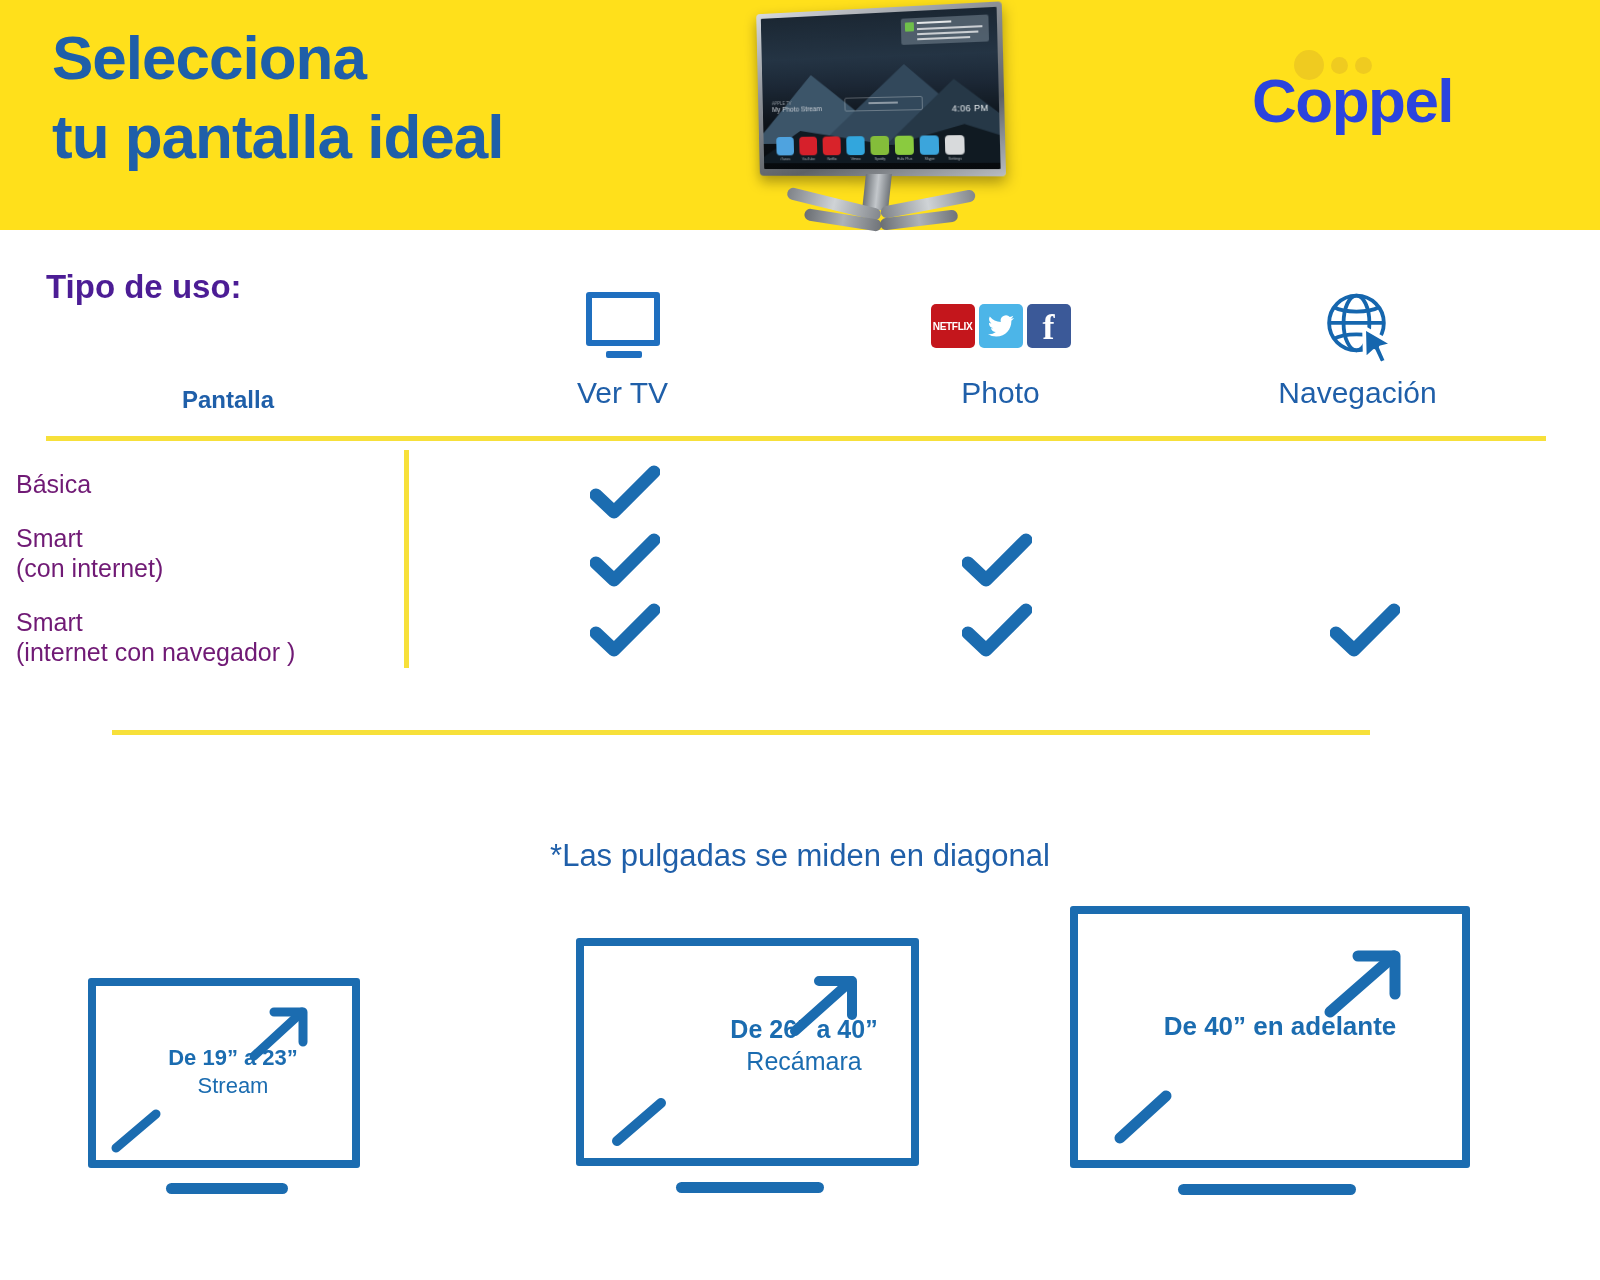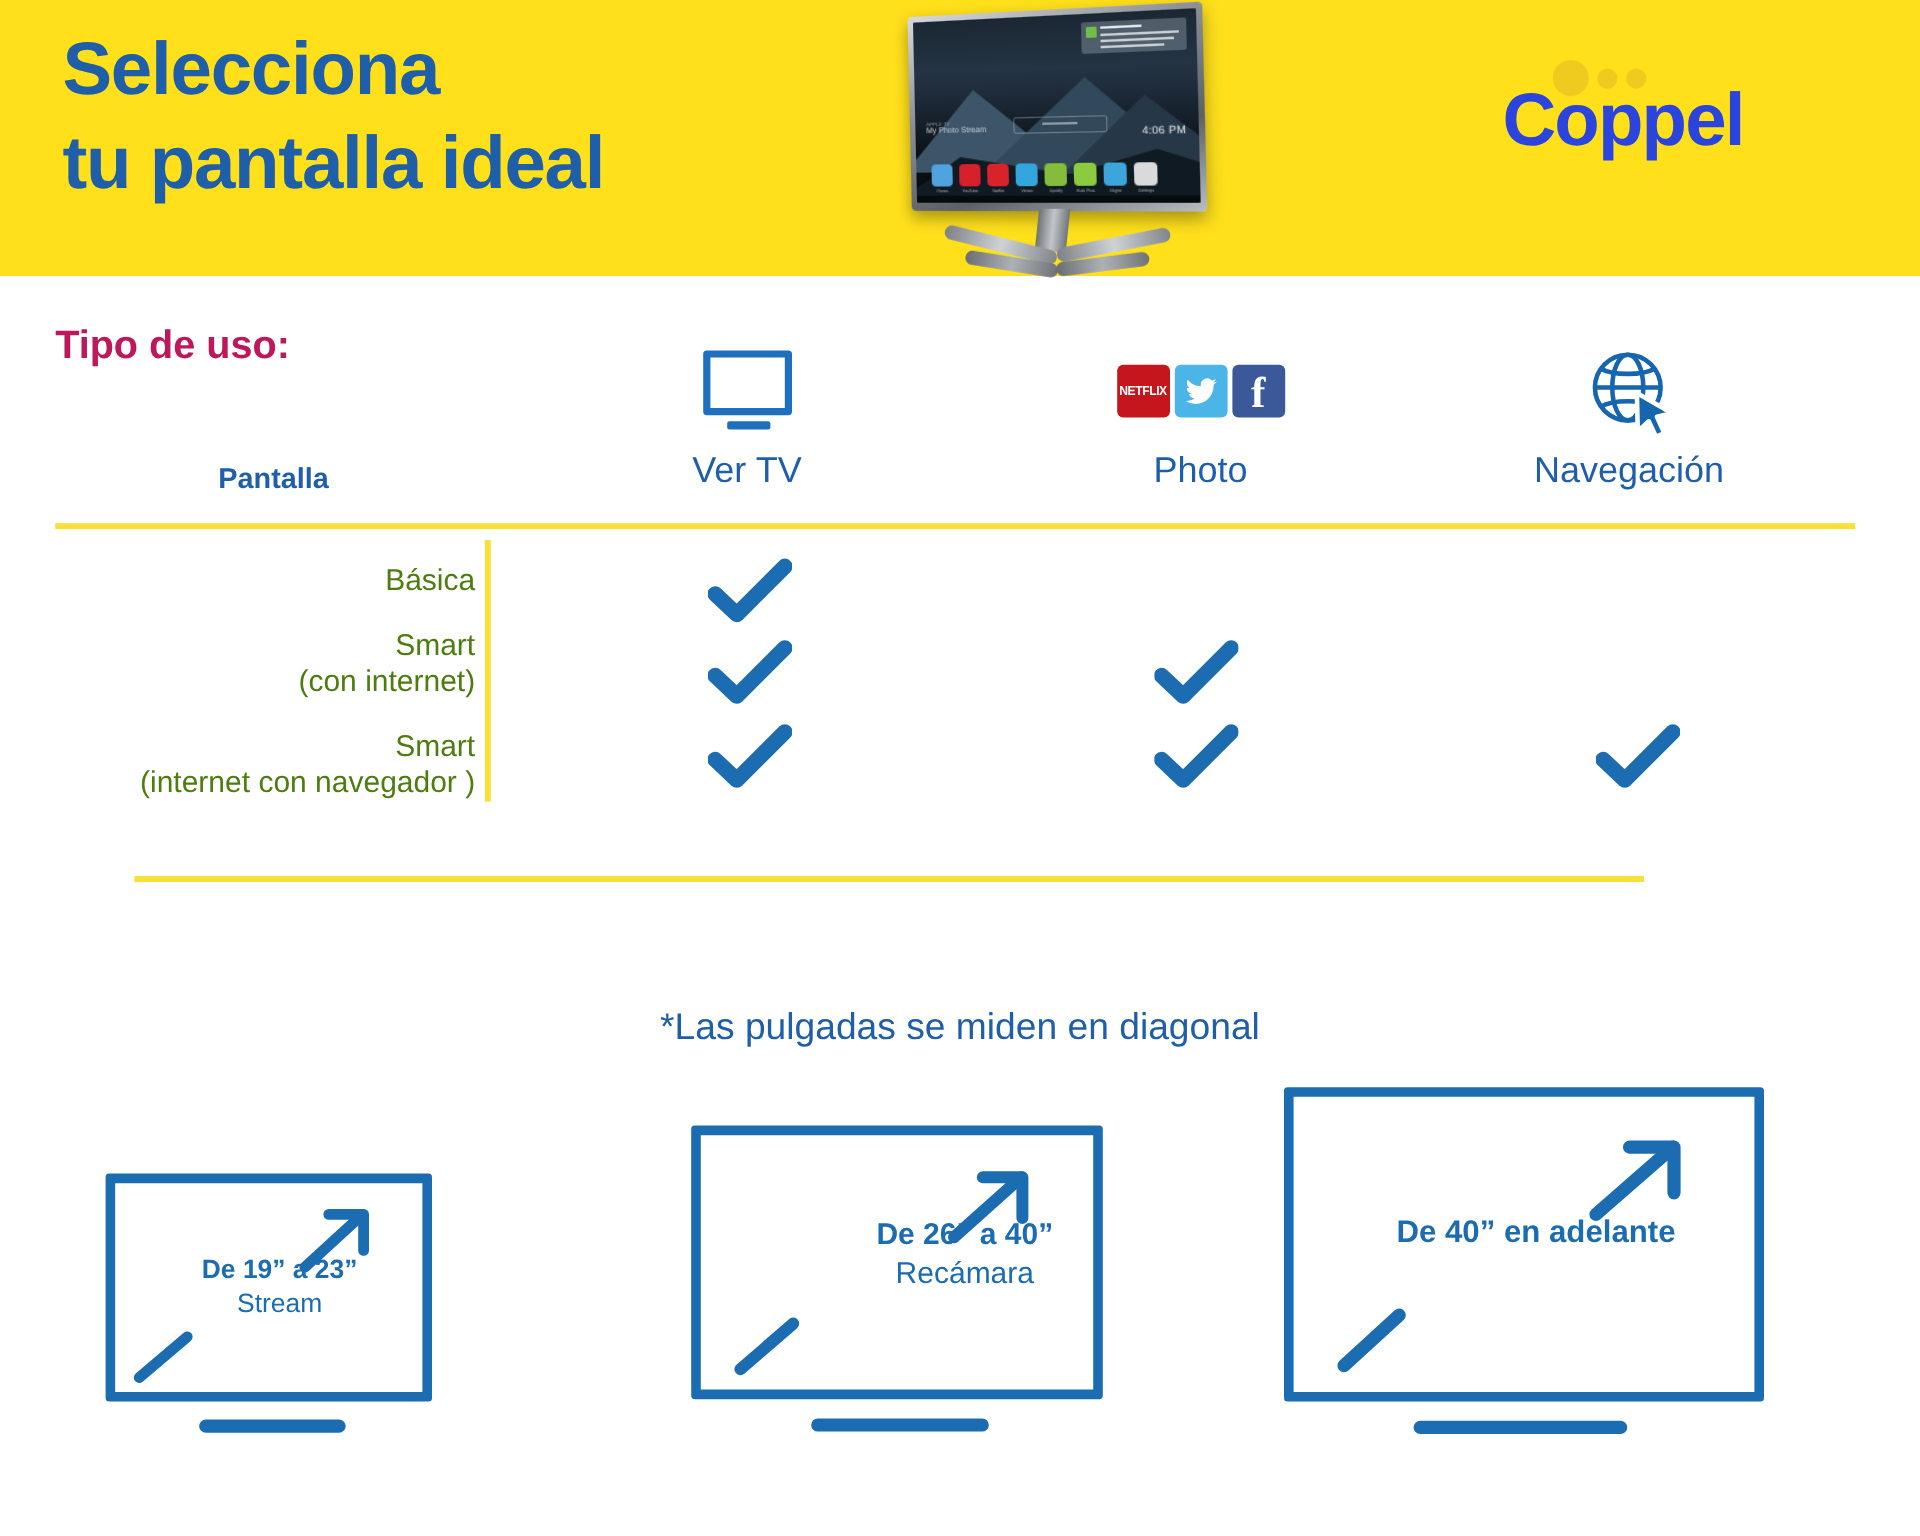--- a/index.html
+++ b/index.html
@@ -194,21 +194,21 @@
   }
   .tv-stand .leg.lf { left: 0;   width: 96px; transform: rotate(14deg); }
   .tv-stand .leg.rt { right: 0;  width: 96px; transform: rotate(-11deg); }
   .tv-stand .leg.lb { left: 18px; top: 40px; width: 78px; transform: rotate(9deg); background:linear-gradient(90deg,#6a6e73,#aeb2b6,#6f7378);}
   .tv-stand .leg.rb { right: 18px; top: 40px; width: 78px; transform: rotate(-7deg); background:linear-gradient(90deg,#6a6e73,#aeb2b6,#6f7378);}
 
   
   .tipo-label {
     position: absolute;
     left: 46px; top: 268px;
-    color: #be185d;
+    color: #4c1d95;
     font-size: 33px;
     font-weight: bold;
   }
 
   .col-head {
     position: absolute;
     text-align: center;
     color: #1F5FA9;
   }
   .col-head .ctitle {
@@ -273,22 +273,22 @@
   .rule-v {
     position: absolute;
     left: 404px; top: 450px;
     width: 5px; height: 218px;
     background: #F7E03A;
   }
 
   .row-label {
     position: absolute;
     width: 380px;
-    text-align: right;
-    color: #4d7c0f;
+    text-align: left;
+    color: #701a75;
     font-size: 25px;
     line-height: 1.18;
     white-space: pre-line;
   }
   .row-label.r0 { left: 16px; top: 470px; }
   .row-label.r1 { left: 16px; top: 524px; }
   .row-label.r2 { left: 16px; top: 608px; }
 
   .check {
     position: absolute;

